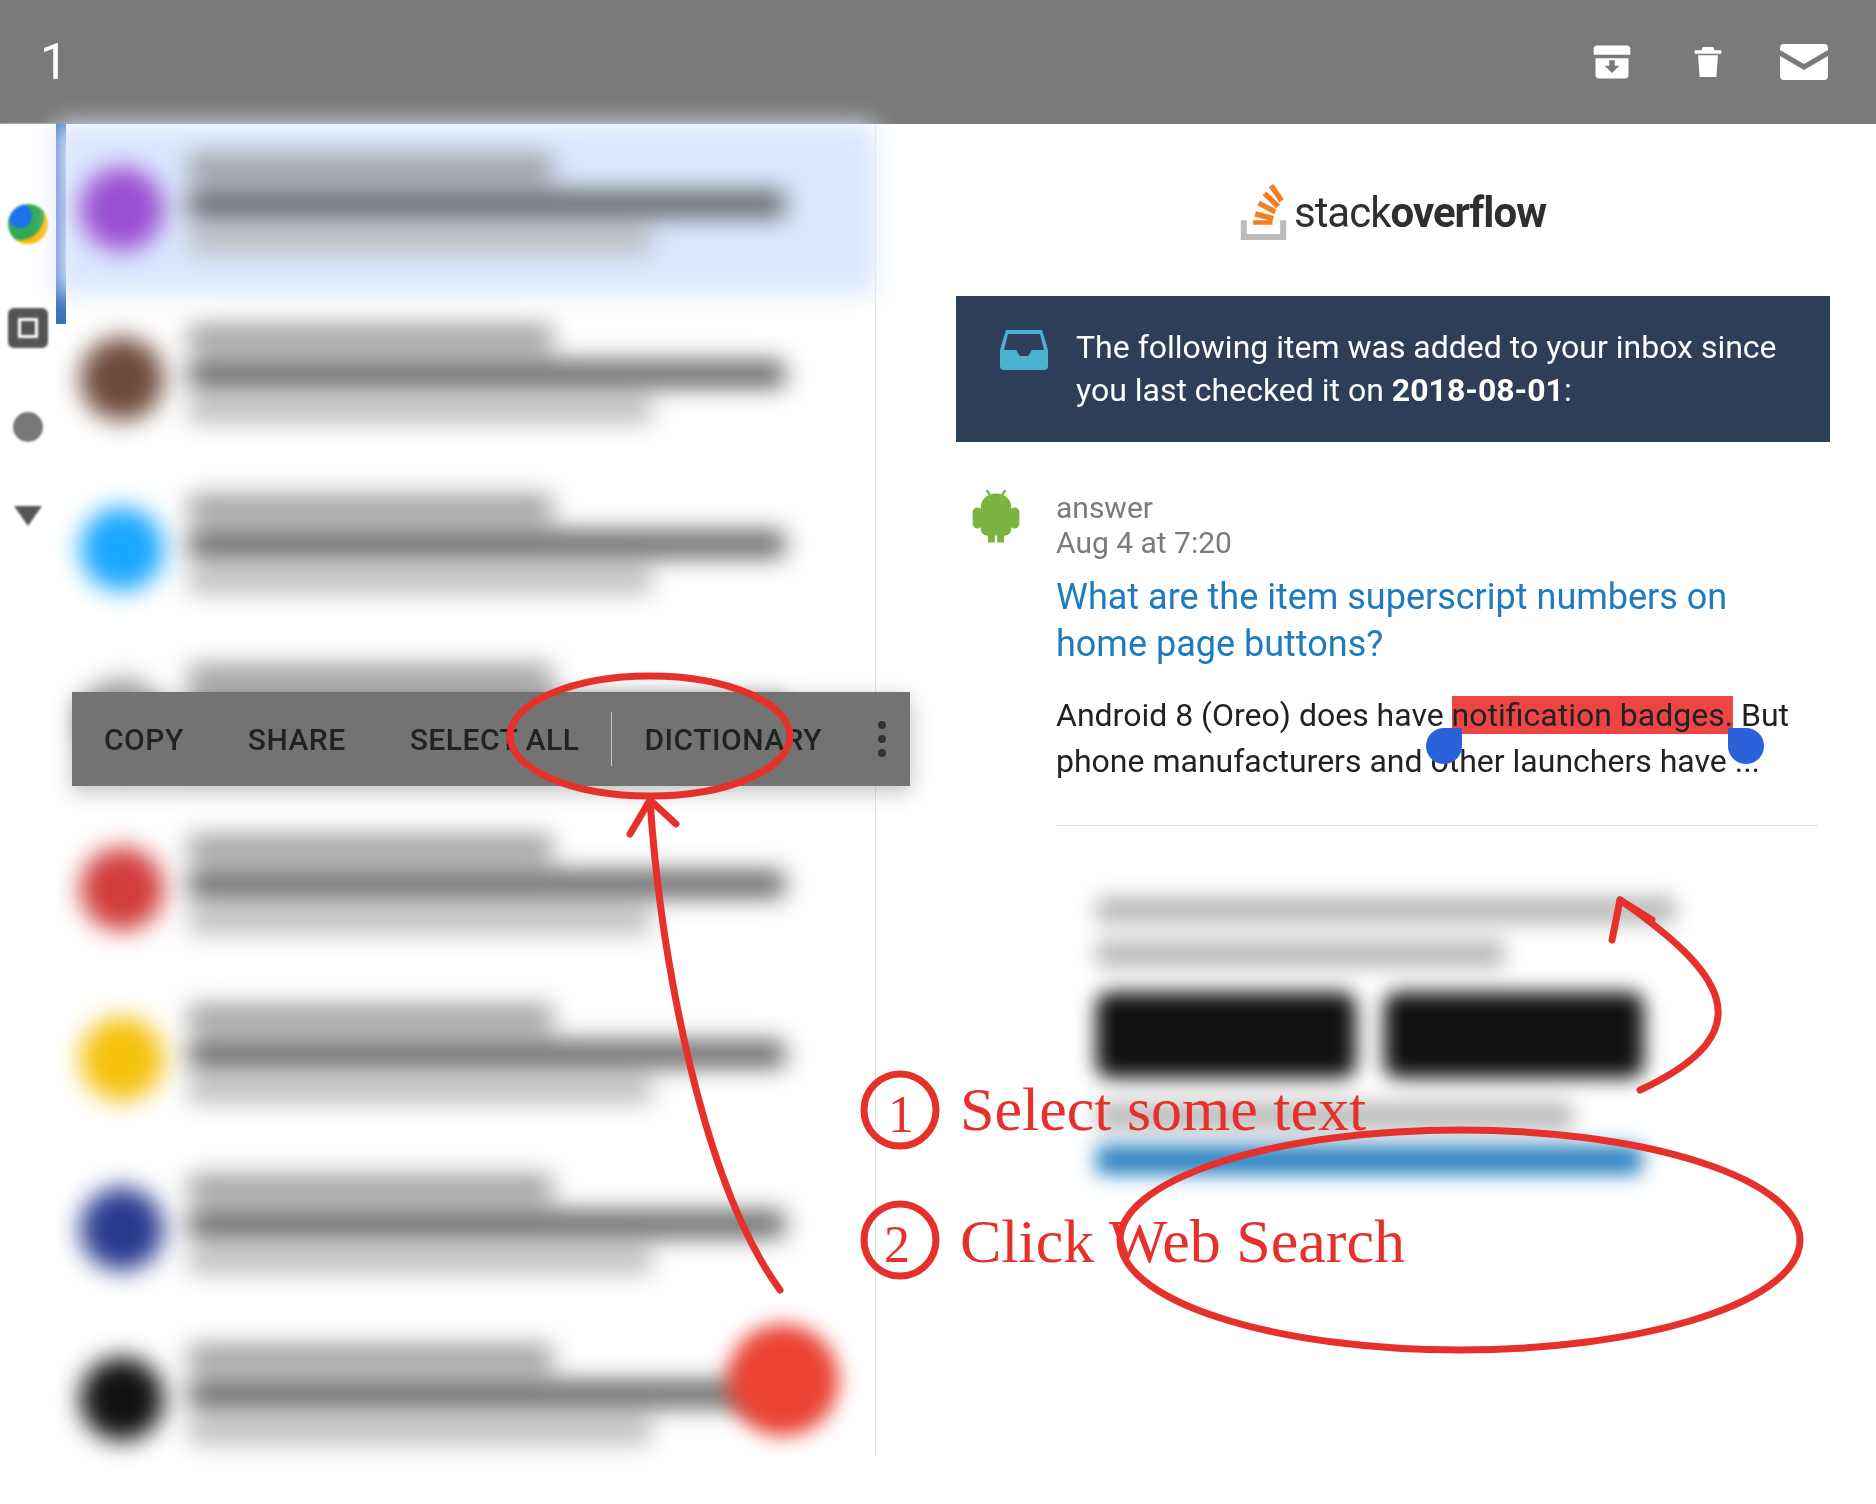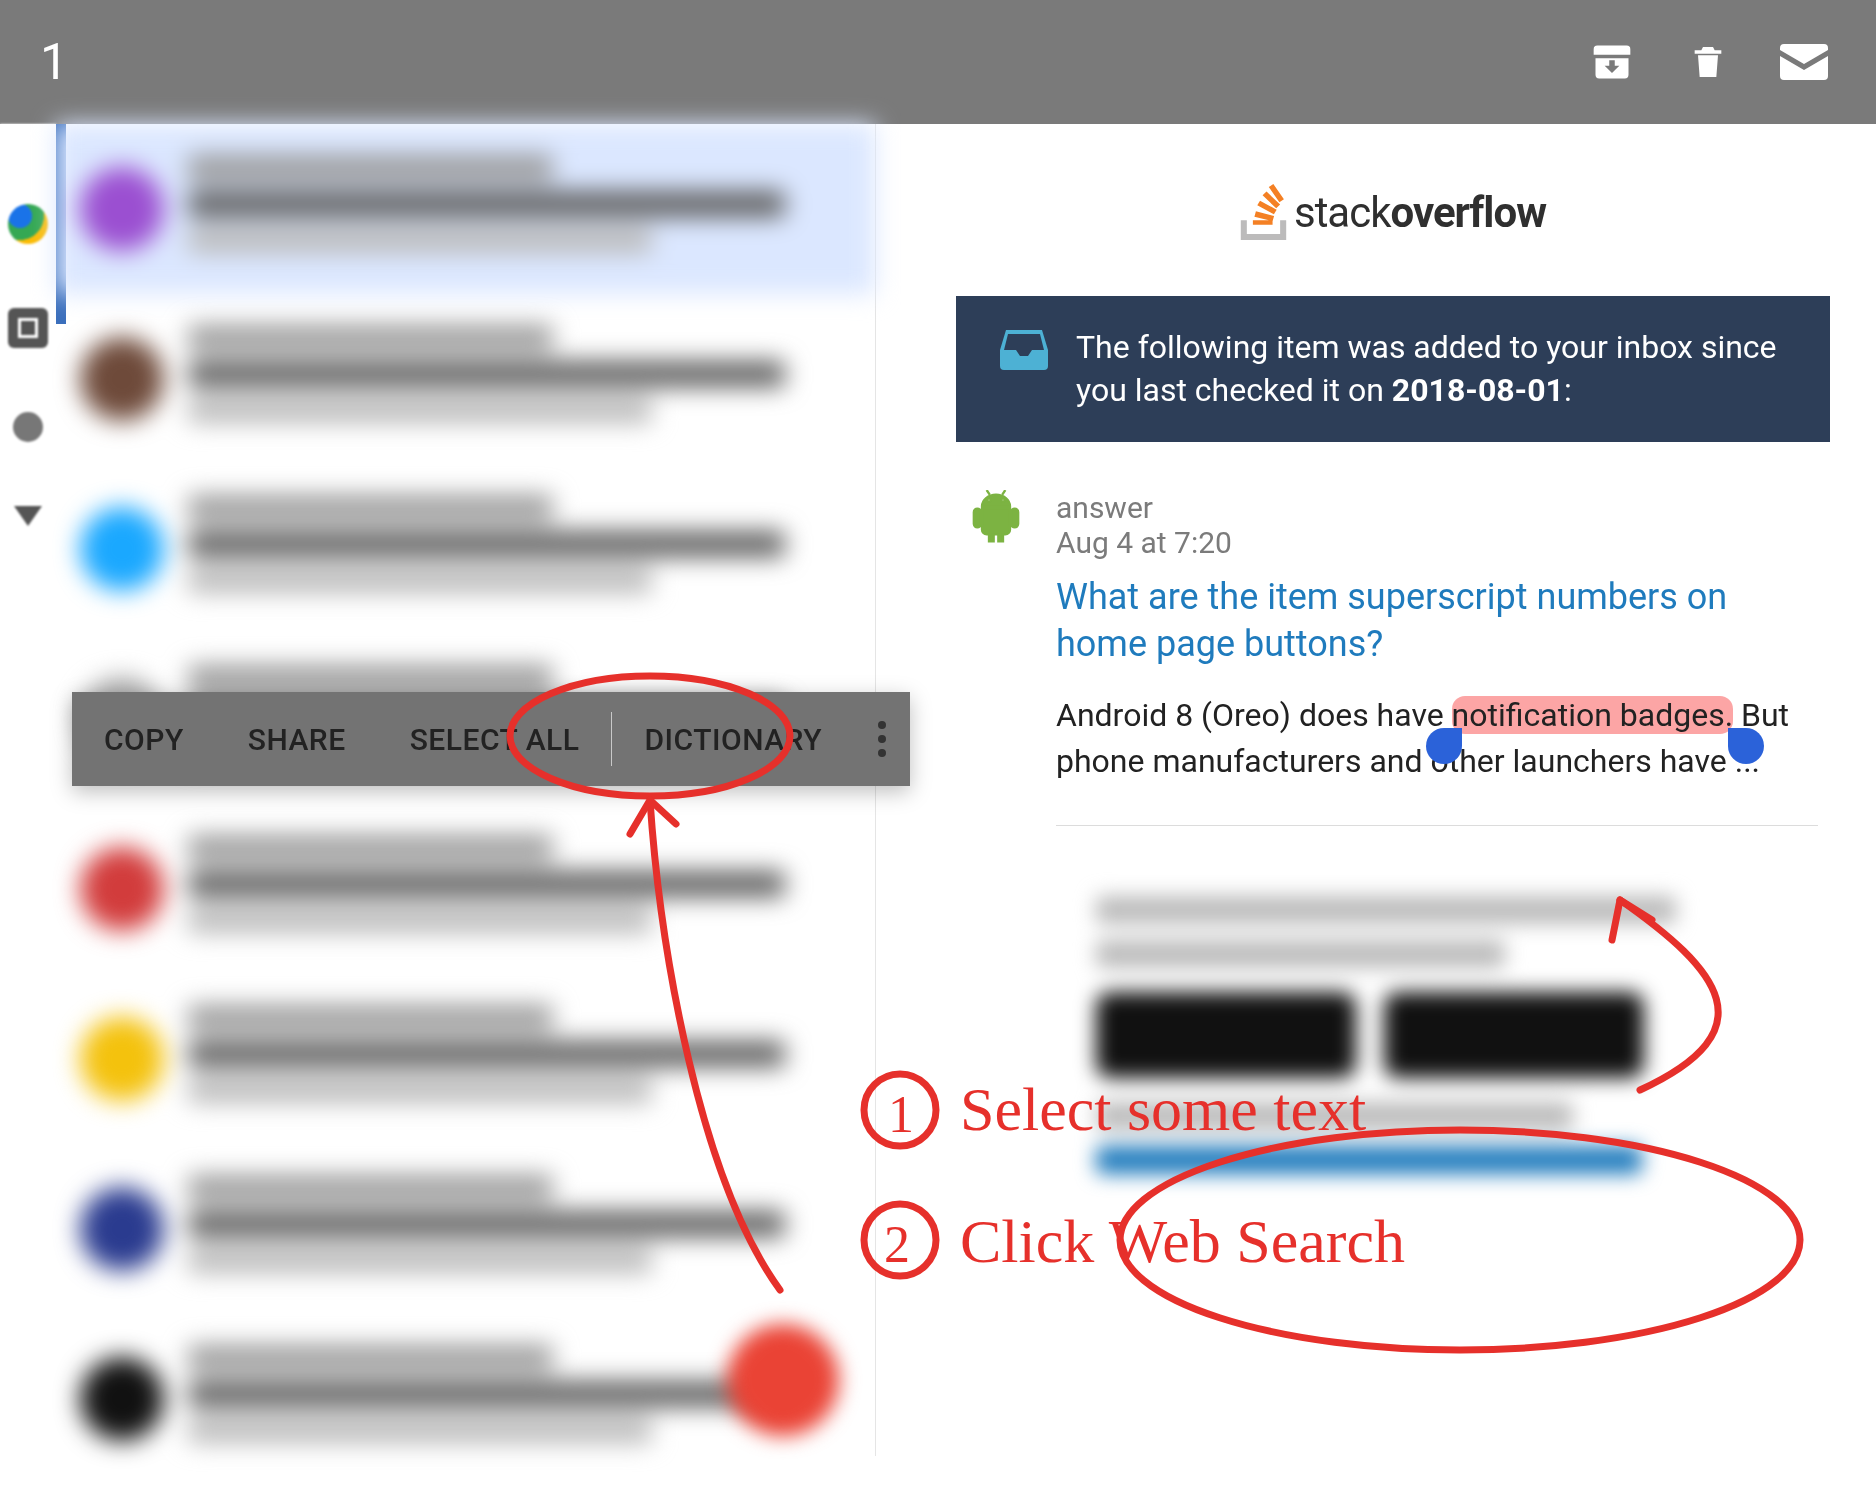--- a/index.html
+++ b/index.html
@@ -78,21 +78,21 @@
     background:#2d3e58; color:#ffffff; display:flex; gap:28px;
     padding: 30px 44px; font-size:32px; line-height:1.35;
   }
   .inbox-banner svg{ flex-shrink:0; margin-top:4px; }
 
   .answer-block { display:flex; gap:28px; padding: 48px 12px 0 12px; }
   .answer-block .android-icn{ width:60px; }
   .answer-meta { display:flex; justify-content:space-between; color:#7b7b7b; font-size:30px; margin-bottom:14px;flex-direction:column; }
   .answer-title { color:#1f7bbd; font-size:36px; line-height:1.3; margin-bottom:24px; }
   .answer-body { font-size:32px; color:#222; line-height:1.45; position:relative; }
-  .answer-body .hl { background:#fca5a5;border-radius:13px; }
+  .answer-body .hl { background:#ef4444; }
   .sel-handle { width:36px;height:36px;border-radius:50%; background:#2b62d9; position:absolute; }
   .sel-handle.left { border-top-right-radius:0; }
   .sel-handle.right{ border-top-left-radius:0; }
 
   .blur-promo { margin-top:70px; padding:0 40px; filter:blur(10px); }
   .blur-promo .row{ height:28px;background:#bbb;border-radius:6px;margin-bottom:16px;}
   .blur-promo .badges{display:flex;gap:28px;margin:24px 0;}
   .blur-promo .badge{width:260px;height:86px;border-radius:14px;background:#111;}
   .blur-promo .link{height:28px;background:#1f7bbd;border-radius:6px;width:80%;}
 

